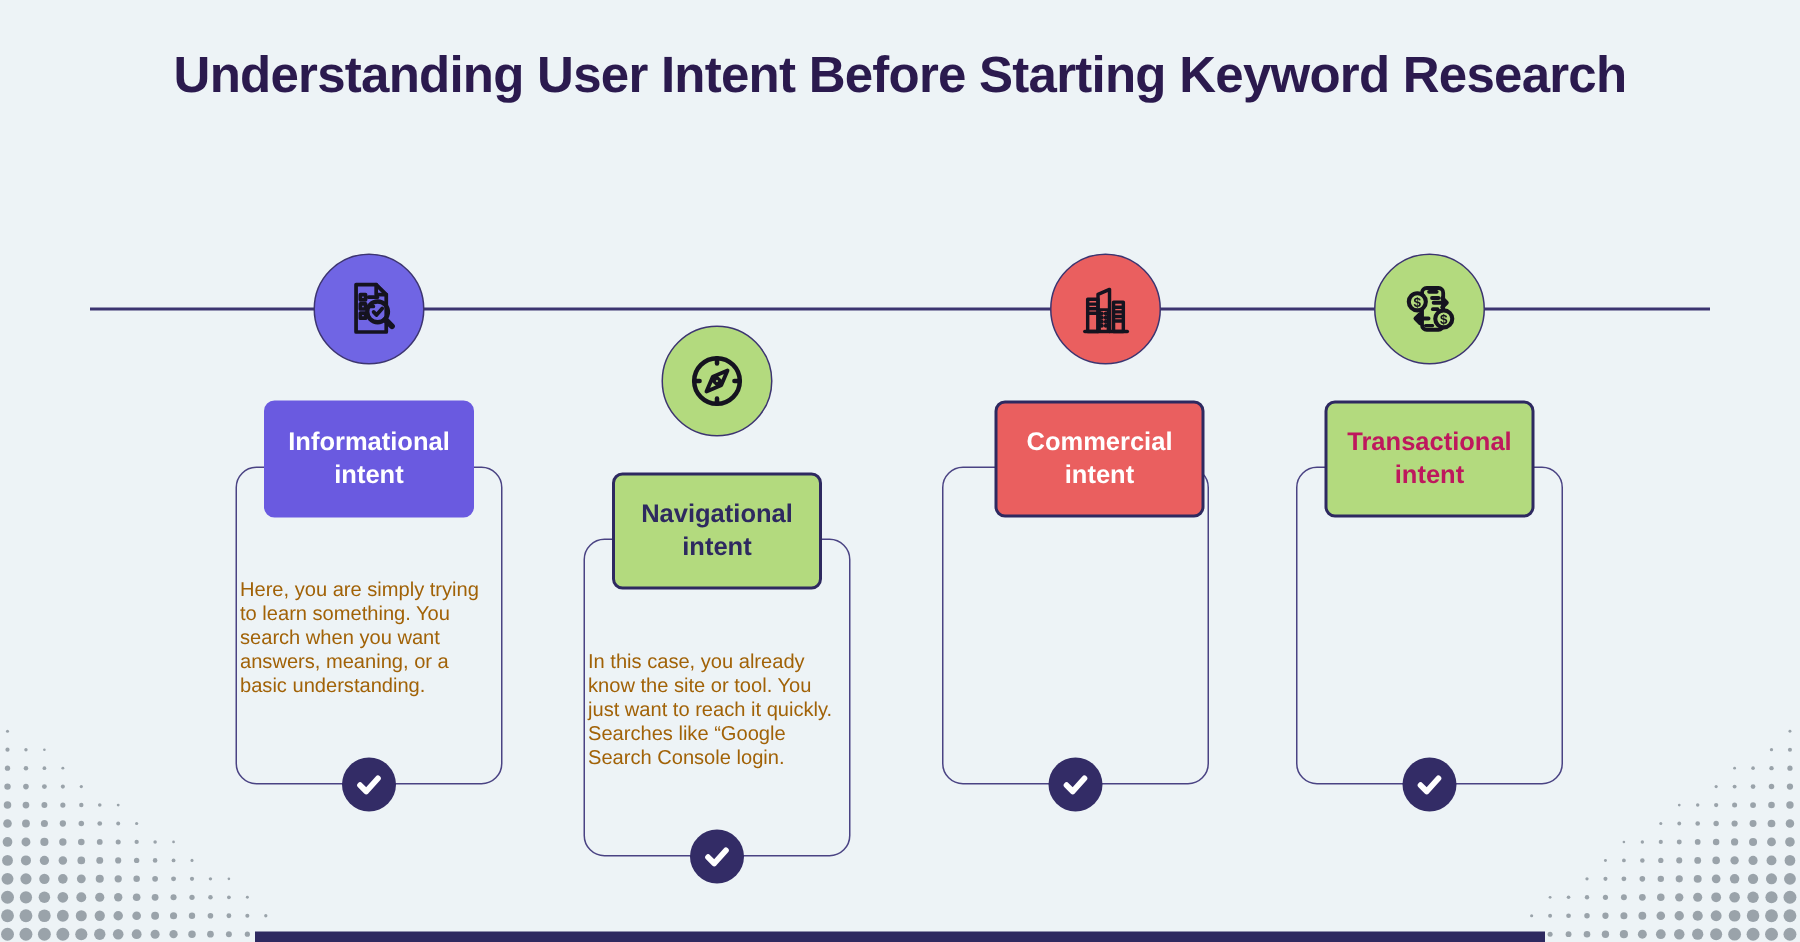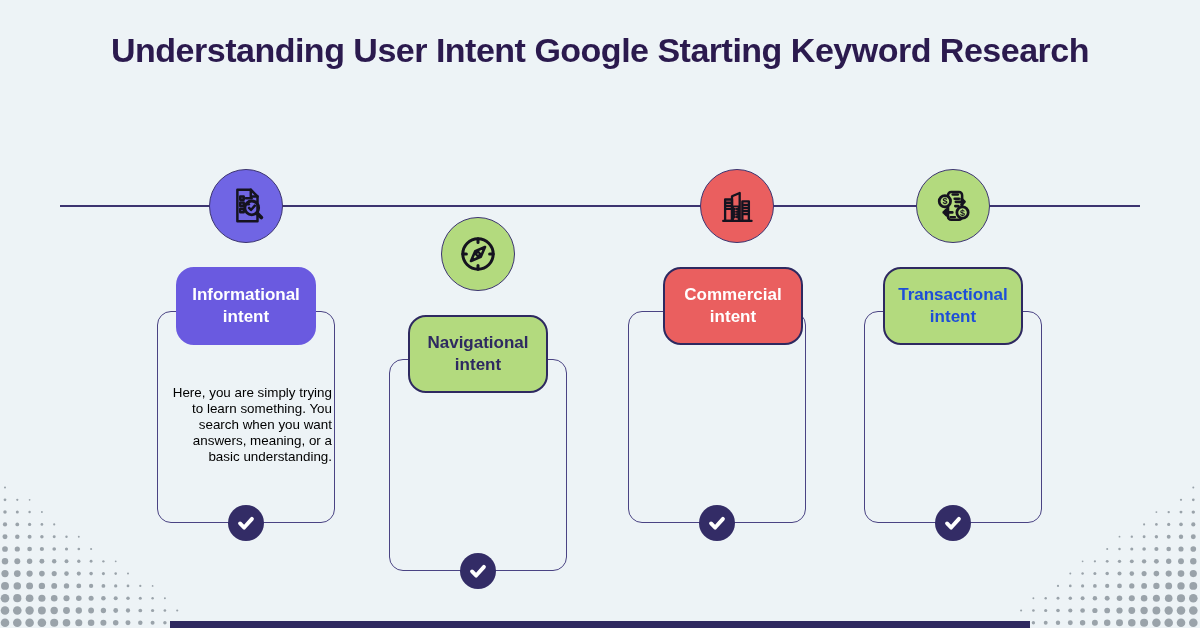--- a/index.html
+++ b/index.html
@@ -25,55 +25,55 @@
   .col-3 { left:864px; }
   .icon-circle {
     position:absolute; top:169px; left:50%; transform:translateX(-50%);
     width:74px; height:74px; border-radius:50%;
     border:1.5px solid #3c3470; box-sizing:border-box;
     display:flex; align-items:center; justify-content:center; z-index:2;
   }
   .col-2 .icon-circle { left:calc(50% + 20px); }
   .header-box {
     position:absolute; top:267px; left:50%; transform:translateX(-50%);
-    width:140px; height:78px; border-radius:18px;
+    width:140px; height:78px; border-radius:7px;
     border:2px solid transparent; box-sizing:border-box;
     display:flex; align-items:center; justify-content:center;
     text-align:center; font-weight:700; font-size:17px; line-height:1.28;
     z-index:3; padding:16px 8px;
   }
   .card {
     position:absolute; top:311px; left:0; width:178px; height:212px;
     border:1.5px solid #4a4383; border-radius:14px; box-sizing:border-box;
     z-index:1;
   }
   .body-text {
     position:absolute; top:385px; left:3px; right:3px; z-index:2;
-    text-align:right; font-size:13.4px; line-height:16px; color:#000000;
+    text-align:left; font-size:13.4px; line-height:16px; color:#a16207;
   }
   .check-badge {
     position:absolute; top:505px; left:50%; transform:translateX(-50%);
     width:36px; height:36px; border-radius:50%;
     display:flex; align-items:center; justify-content:center; z-index:4;
   }
   .dots-svg { position:absolute; bottom:0; z-index:0; }
   .dots-left  { left:0; }
   .dots-right { right:0; }
   .bottom-bar {
     position:absolute; bottom:0; left:170px; right:170px; height:7px;
     background:#2e2960; z-index:1;
   }
   svg { display:block; }
 </style>
 </head>
 <body>
 
 <div class="canvas" style="background: rgb(237, 243, 246);">
 
-  <h1 class="title">Understanding User Intent Google Starting Keyword Research</h1>
+  <h1 class="title">Understanding User Intent Before Starting Keyword Research</h1>
 
   <div class="connector-line"></div>
 
   <div class="column col-0">
     <div class="icon-circle" style="background: rgb(112, 101, 228);">
       <svg width="46" height="46" viewBox="0 0 24 24" fill="none" stroke="#15131f" stroke-width="1.3" stroke-linecap="round" stroke-linejoin="round">
         <path d="M7.5 3.5 h7 l3.5 3.5 v13 h-10.5 z"></path>
         <path d="M14.5 3.5 v3.5 h3.5"></path>
         <rect x="9" y="7" width="1.8" height="1.8"></rect>
         <rect x="9" y="10.2" width="1.8" height="1.8"></rect>
@@ -106,20 +106,21 @@
         <path d="M4.4 12 h1.8"></path>
           <path d="M17.8 12 h1.8"></path>
         <polygon points="8.5,15.5 13.4,13.4 15.5,8.5 10.6,10.6" stroke-width="1.3"></polygon>
         <rect x="11.15" y="11.15" width="1.7" height="1.7" transform="rotate(45 12 12)" stroke-width="1.1"></rect>
       </svg>
     </div>
     <div class="header-box" style="background: rgb(179, 218, 126); color: rgb(46, 41, 96); border-color: rgb(46, 41, 96);">
       <span>Navigational intent</span>
     </div>
     <div class="card"></div>
+    <div class="body-text">In this case, you already know the site or tool. You just want to reach it quickly. Searches like “Google Search Console login.</div>
     <div class="check-badge" style="background: rgb(51, 44, 102);">
       <svg width="22" height="22" viewBox="0 0 24 24" fill="none" stroke="#ffffff" stroke-width="4.2" stroke-linecap="round" stroke-linejoin="round">
         <polyline points="5.5,12.5 10,17 18.5,7.5"></polyline>
       </svg>
     </div>
   </div>
 
   <div class="column col-2">
     <div class="icon-circle" style="background: rgb(234, 95, 95);">
       <svg width="46" height="46" viewBox="0 0 24 24" fill="none" stroke="#15131f" stroke-width="1.2" stroke-linecap="round" stroke-linejoin="round">
@@ -158,21 +159,21 @@
           <path d="M12.9 11.8 h1.6"></path>
         <path d="M13.2 9.6 h4.4 m0 0 l-1.5 -1.5 m1.5 1.5 l-1.5 1.5" stroke-width="1.4"></path>
         <path d="M11.4 15 h-4.4 m0 0 l1.5 -1.5 m-1.5 1.5 l1.5 1.5" stroke-width="1.4"></path>
         <circle cx="7.6" cy="9.3" r="2.9" fill="#b3da7e" stroke-width="1.4"></circle>
         <text x="7.6" y="10.9" font-size="4.6" font-weight="bold" fill="#15131f" stroke="none" text-anchor="middle" font-family="Liberation Sans, sans-serif">$</text>
         <circle cx="16.6" cy="15.1" r="2.9" fill="#b3da7e" stroke-width="1.4"></circle>
         <text x="16.6" y="16.7" font-size="4.6" font-weight="bold" fill="#15131f" stroke="none" text-anchor="middle" font-family="Liberation Sans, sans-serif">$</text>
         <path d="M10.4 17.4 h2.4" stroke-width="1.1"></path>
       </svg>
     </div>
-    <div class="header-box" style="background: rgb(179, 218, 126); color: #1d4ed8; border-color: rgb(46, 41, 96);">
+    <div class="header-box" style="background: rgb(179, 218, 126); color: #be185d; border-color: rgb(46, 41, 96);">
       <span>Transactional intent</span>
     </div>
     <div class="card"></div>
     <div class="check-badge" style="background: rgb(51, 44, 102);">
       <svg width="22" height="22" viewBox="0 0 24 24" fill="none" stroke="#ffffff" stroke-width="4.2" stroke-linecap="round" stroke-linejoin="round">
         <polyline points="5.5,12.5 10,17 18.5,7.5"></polyline>
       </svg>
     </div>
   </div>
 

